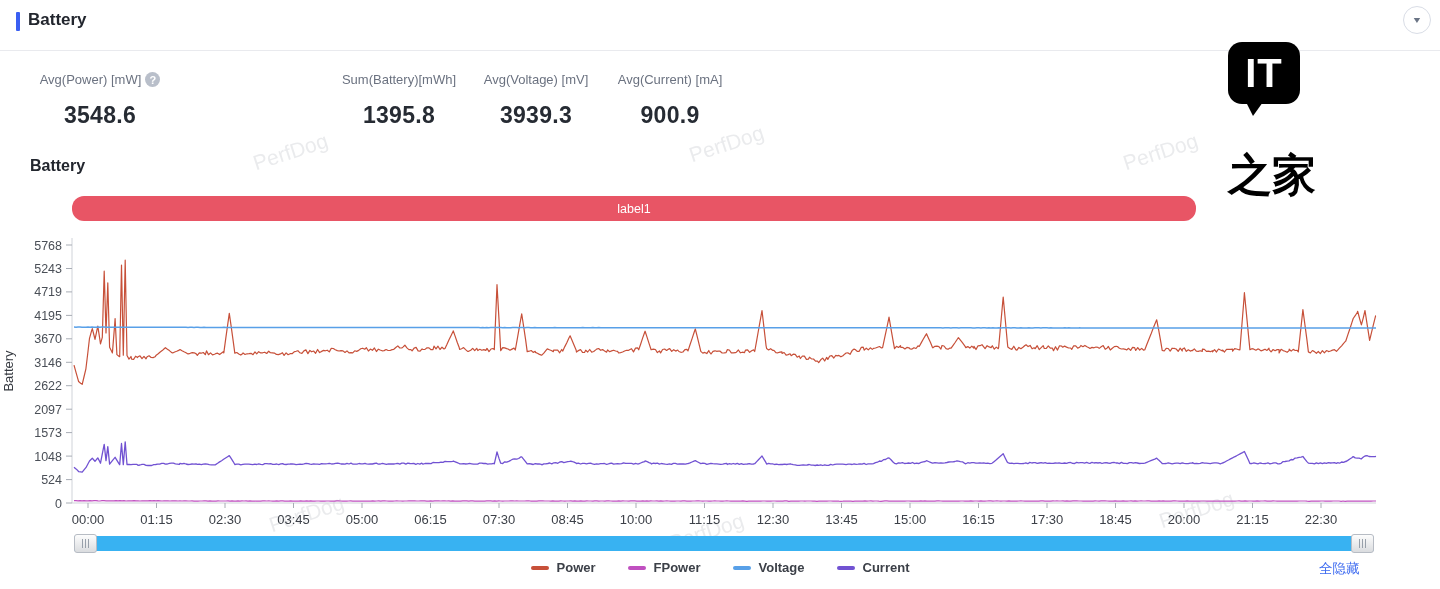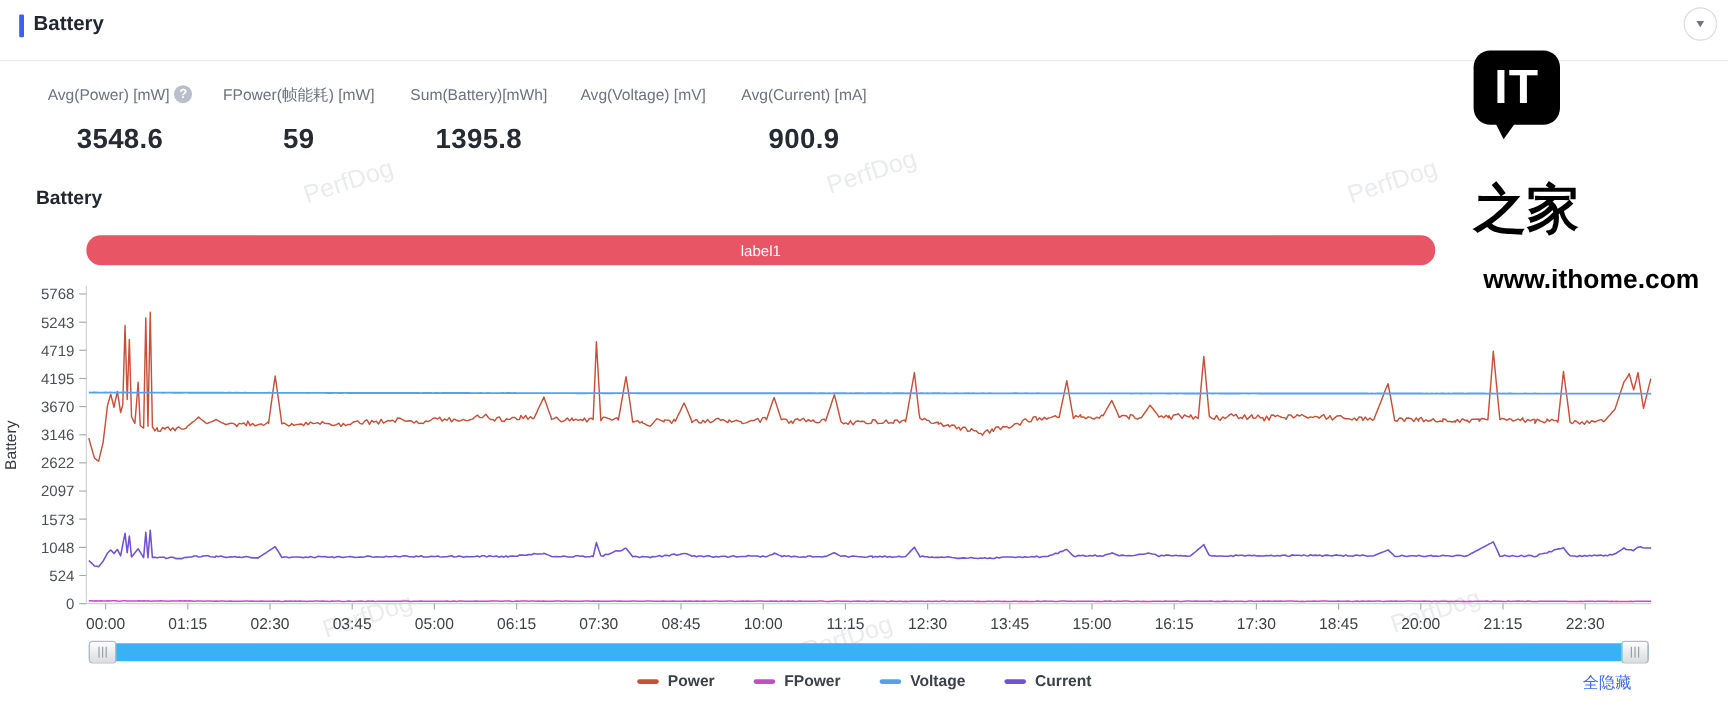--- a/index.html
+++ b/index.html
@@ -79,46 +79,40 @@
     <span class="chev">▼</span>
   </div>
 
   <div class="logo">
     <div class="logo-row">
       <div class="logo-bubble">
         <span class="logo-it">IT</span>
       </div>
       <span class="logo-zh">之家</span>
     </div>
-    <div class="logo-url">www.ithome.com</div>
   </div>
 
   <div class="stat" style="left:100px;">
     <div class="lbl">
         <span>Avg(Power) [mW]</span>
         <span class="help-icon">?</span>
       </div>
     <div class="val">3548.6</div>
   </div>
-  <div class="stat" style="left:249px;">
-    <div class="lbl">
-        <span>FPower(帧能耗) [mW]</span>
-      </div>
-    <div class="val">59</div>
-  </div>
   <div class="stat" style="left:399px;">
     <div class="lbl">
         <span>Sum(Battery)[mWh]</span>
       </div>
     <div class="val">1395.8</div>
   </div>
   <div class="stat" style="left:536px;">
     <div class="lbl">
         <span>Avg(Voltage) [mV]</span>
       </div>
+    <div class="val">3939.3</div>
   </div>
   <div class="stat" style="left:670px;">
     <div class="lbl">
         <span>Avg(Current) [mA]</span>
       </div>
     <div class="val">900.9</div>
   </div>
 
   <div class="chart-title">Battery</div>
   <div class="label-band" style="background: rgb(232, 85, 101);">label1</div>

